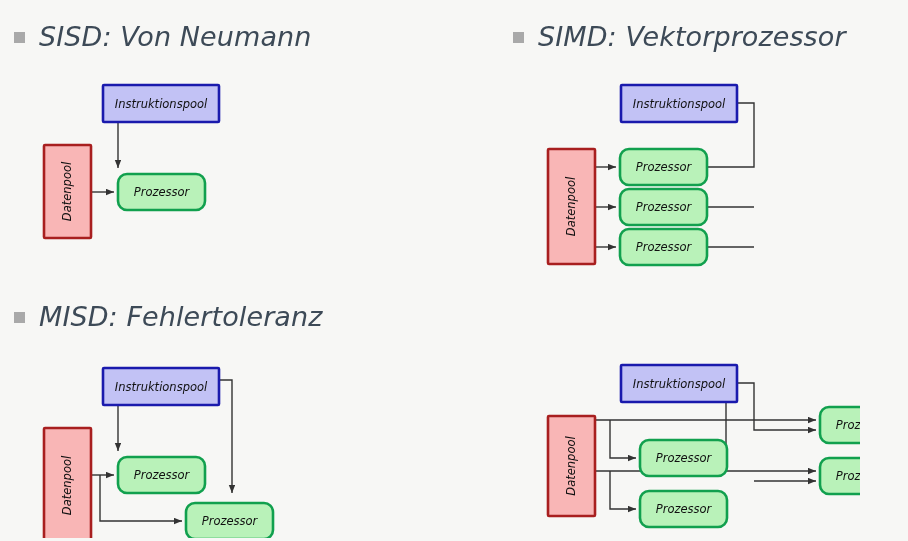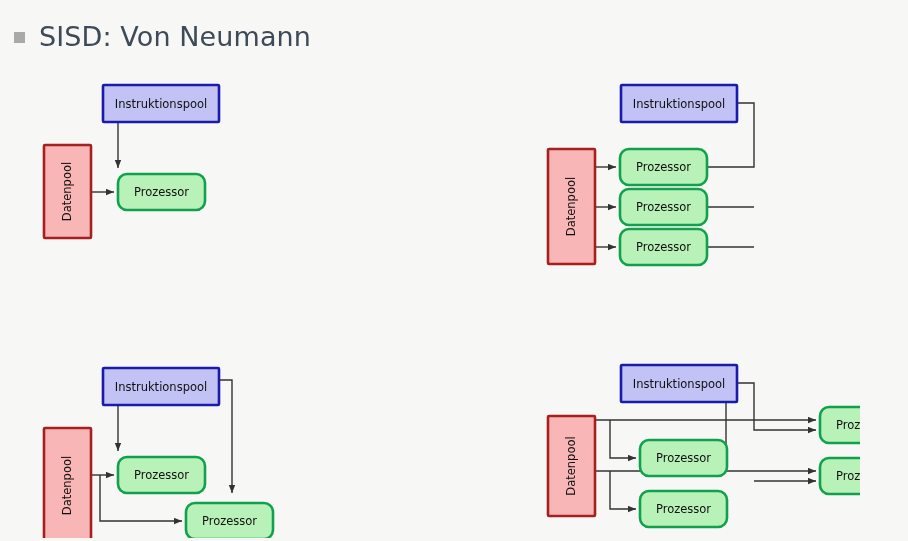--- a/index.html
+++ b/index.html
@@ -14,20 +14,21 @@
     overflow: hidden;
     font-family: "DejaVu Sans", "Liberation Sans", sans-serif;
   }
   .slide {
     position: absolute;
     inset: 0;
     background: #f7f7f5;
   }
   .quadrant {
     position: absolute;
+    font-style: italic;
   }
   .heading {
     position: absolute;
     display: flex;
     align-items: center;
     gap: 14px;
     white-space: nowrap;
   }
   .bullet-square {
     width: 11px;
@@ -95,20 +96,24 @@
         <text class="node-label-vert" x="37.5" y="116.5" transform="rotate(-90 37.5 116.5)">Datenpool</text>
 
         <rect x="88" y="99" width="87" height="36" rx="9" ry="9" fill="#b9f2b9" stroke="#11a04e" stroke-width="2.6"></rect>
         <text class="node-label" x="131.5" y="117.5">Prozessor</text>
       </svg>
     </div>
   </div>
 
   <div class="quadrant" style="left:454px; top:0; width:454px; height:280px;">
 
+    <div class="heading" style="left:59px; top:23px;">
+      <span class="bullet-square"></span>
+      <span class="heading-text">SIMD: Vektorprozessor</span>
+    </div>
 
     <div class="diagram" style="left:86px; top:78px;">
       <svg width="280" height="195" viewBox="0 0 280 195">
         <defs>
           <marker id="ah-simd" markerWidth="9" markerHeight="9" refX="8" refY="3.2" orient="auto" markerUnits="userSpaceOnUse">
             <path d="M0,0 L8,3.2 L0,6.4 z" fill="#333333"></path>
           </marker>
         </defs>
 
         <path d="M 197,25 L 214,25 L 214,89 L 137,89" stroke="#333333" stroke-width="1.4" fill="none" marker-end="url(#ah-simd)"></path>
@@ -132,20 +137,24 @@
         <text class="node-label" x="123.5" y="129.5">Prozessor</text>
 
         <rect x="80" y="151" width="87" height="36" rx="9" ry="9" fill="#b9f2b9" stroke="#11a04e" stroke-width="2.6"></rect>
         <text class="node-label" x="123.5" y="169.5">Prozessor</text>
       </svg>
     </div>
   </div>
 
   <div class="quadrant" style="left:0; top:280px; width:454px; height:261px;">
 
+    <div class="heading" style="left:14px; top:23px;">
+      <span class="bullet-square"></span>
+      <span class="heading-text">MISD: Fehlertoleranz</span>
+    </div>
 
     <div class="diagram" style="left:30px; top:78px;">
       <svg width="260" height="180" viewBox="0 0 260 180">
         <defs>
           <marker id="ah-misd" markerWidth="9" markerHeight="9" refX="8" refY="3.2" orient="auto" markerUnits="userSpaceOnUse">
             <path d="M0,0 L8,3.2 L0,6.4 z" fill="#333333"></path>
           </marker>
         </defs>
 
         <path d="M 88,47 L 88,93" stroke="#333333" stroke-width="1.4" fill="none" marker-end="url(#ah-misd)"></path>

